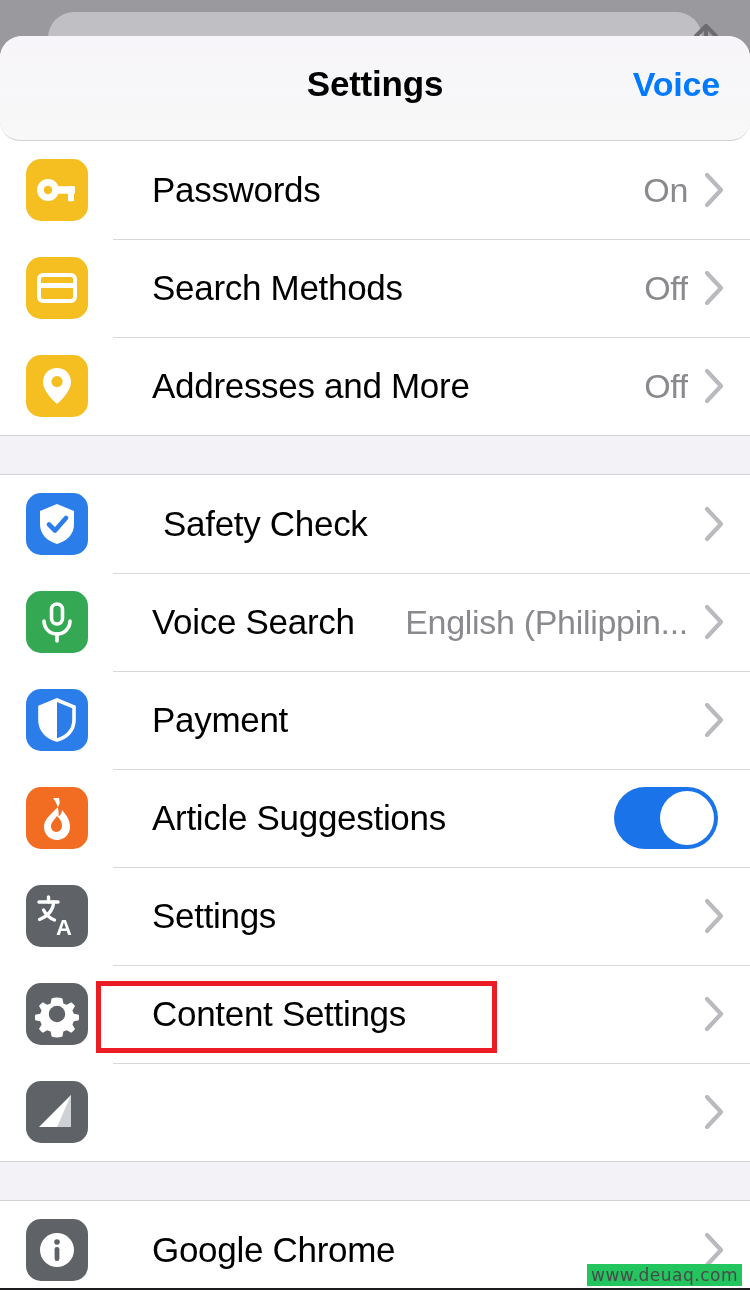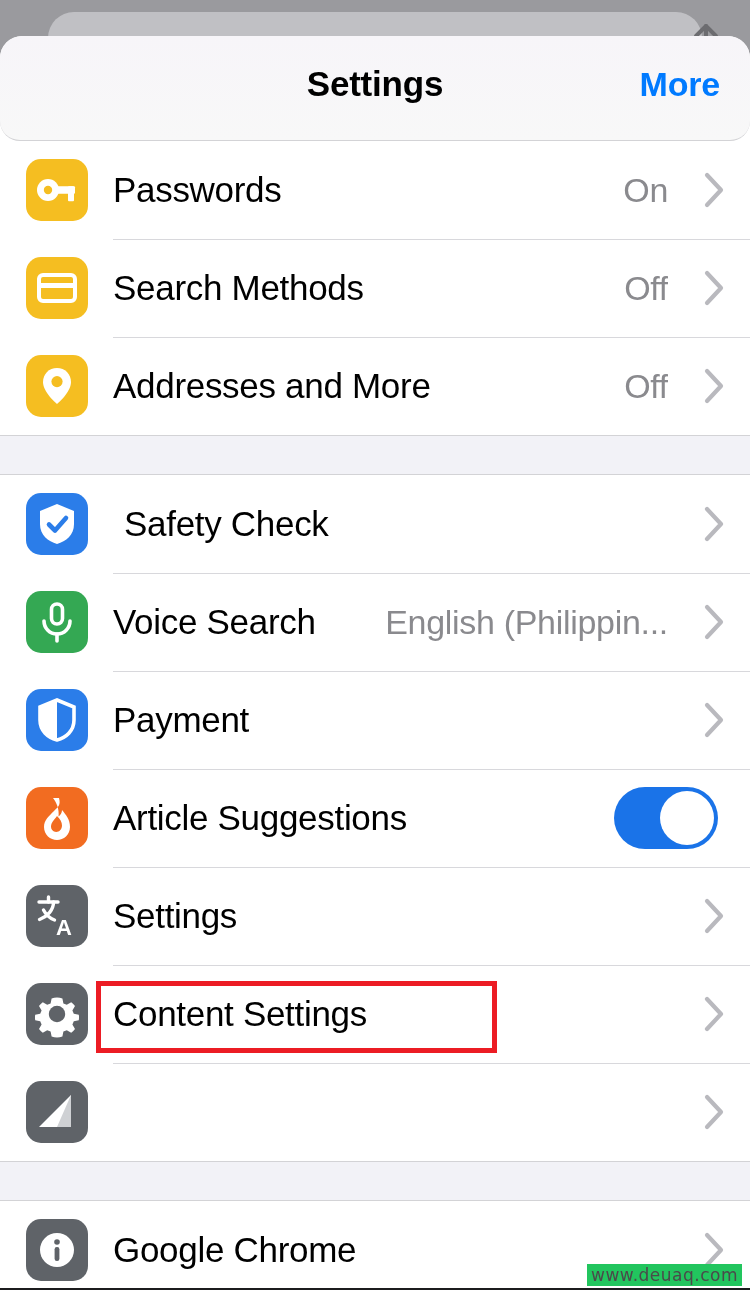--- a/index.html
+++ b/index.html
@@ -124,29 +124,29 @@
     display: flex;
     align-items: center;
     justify-content: center;
     overflow: hidden;
   }
   .row-label {
     font-size: 35px;
     color: #000;
     letter-spacing: -.3px;
     white-space: nowrap;
+    margin-left: 39px;
   }
   .row-label.indent { padding-left: 11px; }
 
   .row-right {
     margin-left: auto;
     display: flex;
     align-items: center;
     padding-right: 24px;
-    gap: 20px;
   }
   .row-value {
     font-size: 34px;
     color: #8a8a8e;
     letter-spacing: -.3px;
     margin-right: 16px;
     max-width: 330px;
     overflow: hidden;
     white-space: nowrap;
     text-overflow: ellipsis;
@@ -221,21 +221,21 @@
     <path d="M22 4 L22 30" stroke="#6c6c70" stroke-width="4" fill="none" stroke-linecap="round"></path>
     <path d="M12 14 L22 4 L32 14" stroke="#6c6c70" stroke-width="4" fill="none" stroke-linecap="round" stroke-linejoin="round"></path>
     <path d="M8 20 H4 V46 H40 V20 H36" stroke="#6c6c70" stroke-width="4" fill="none" stroke-linecap="round" stroke-linejoin="round"></path>
   </svg>
 </div>
 
 <div id="sheet">
 
   <div id="header">
     <div id="header-title">Settings</div>
-    <div id="done-button">More</div>
+    <div id="done-button">Voice</div>
   </div>
 
   <div id="list-container">
       <div class="group">
         <div class="row">
           <div class="icon-slot">
             <div class="app-icon" style="background: rgb(245, 190, 33);">
               <svg viewBox="0 0 62 62" width="62" height="62">
                 <g fill="white">
         <circle cx="22" cy="31" r="11"></circle>

